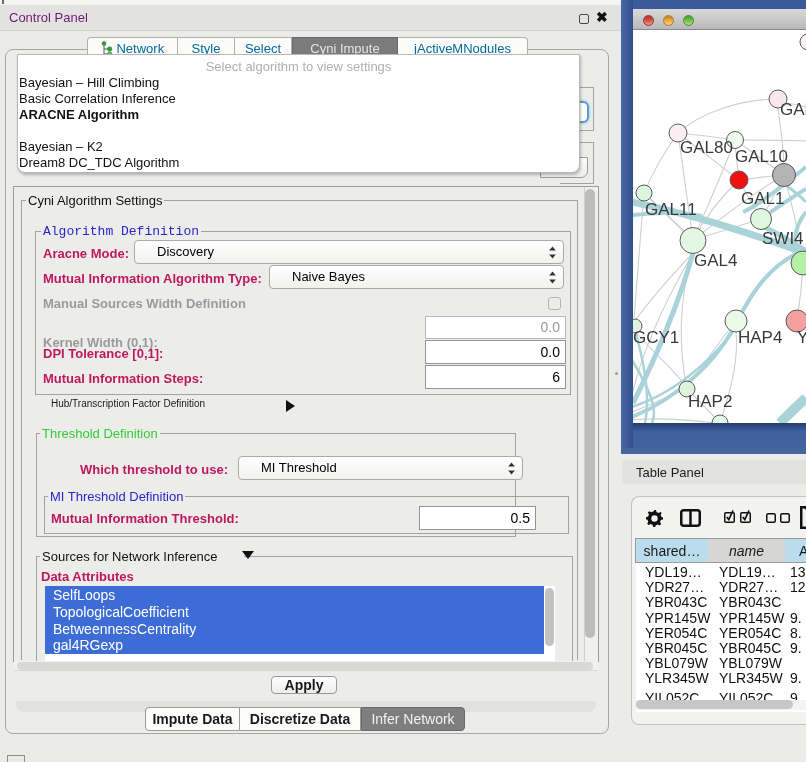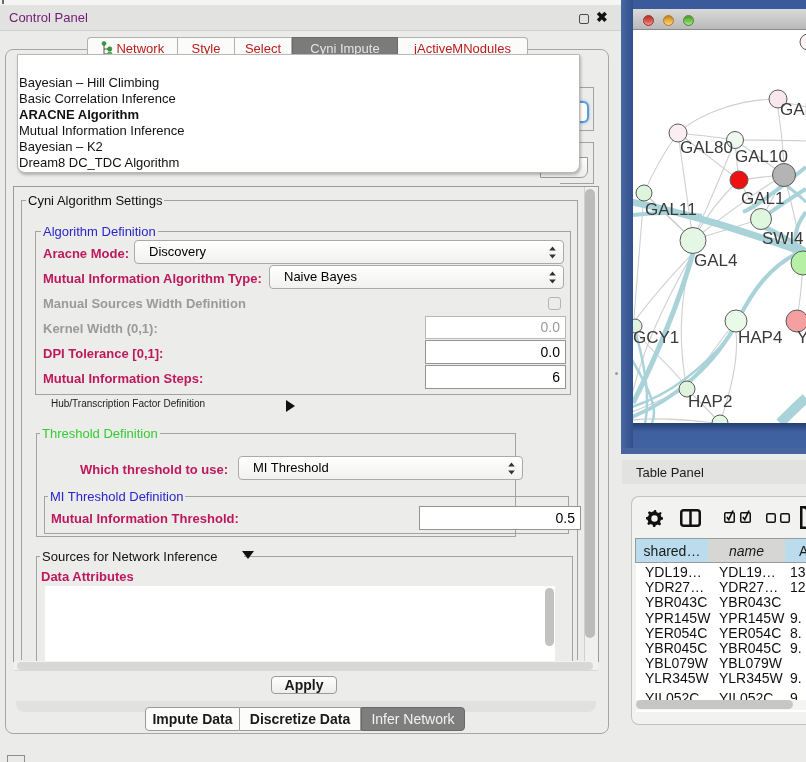--- a/index.html
+++ b/index.html
@@ -7,32 +7,32 @@
 body { font-family:"Liberation Sans", sans-serif; background:#ebebe9; position:relative; }
 .abs { position:absolute; }
 #titlebar { left:0; top:5px; width:622px; height:26px; background:#e2e2e0; border-bottom:1px solid #d0d0ce; }
 #titlebar .t { position:absolute; left:9px; top:5px; font-size:13px; color:#701a75; }
 #topstrip { left:0; top:0; width:622px; height:5px; background:#f4f4f2; }
 #floatbox { left:579px; top:14px; width:10px; height:10px; border:1.5px solid #4a4a4a; border-radius:2px; }
 #closex { left:596px; top:9px; font-size:14px; font-weight:bold; color:#111; }
 
 #panel { left:5px; top:49px; width:604px; height:685px; background:#ececea; border:1px solid #a6a6a4; border-radius:8px; }
 
-.ttab { top:37px; height:21px; font-size:13px; color:#b91c1c; background:#fbfbfa; border:1px solid #b0b0ae; border-bottom:none; line-height:21px; text-align:center; }
+.ttab { top:37px; height:21px; font-size:13px; color:#0369a1; background:#fbfbfa; border:1px solid #b0b0ae; border-bottom:none; line-height:21px; text-align:center; }
 #tabnet { left:87px; width:91px; border-radius:4px 0 0 0; }
 #tabstyle { left:178px; width:57px; border-left:none; }
 #tabselect { left:235px; width:57px; border-left:none; }
 #tabcyni { left:292px; width:106px; background:#7b7b7b; color:#e4e4e4; border-color:#6a6a6a; }
 #tabjact { left:398px; width:130px; border-left:none; border-radius:0 4px 0 0; }
 
 #scrollpane { left:13px; top:186px; width:586px; height:476px; border:1px solid #9a9a98; background:#ececea; }
 .fieldset { position:absolute; border:1px solid #a2a2a0; }
 .flabel { position:absolute; top:-8px; background:#ececea; padding:0 2px; font-size:13px; }
 .bold { font-weight:bold; }
-.combo { position:absolute; background:linear-gradient(#ffffff,#f1f1ef); border:1px solid #aaaaa8; border-radius:4px; font-size:13px; }
+.combo { position:absolute; background:linear-gradient(#ffffff,#f1f1ef); border:1px solid #aaaaa8; border-radius:4px; font-size:13px;padding-left:8px; }
 .combo .ar { position:absolute; right:6px; top:3px; width:9px; }
 .inp { position:absolute; background:#fff; border:1px solid #949492; font-size:14px; text-align:right; padding-right:5px; line-height:21px; }
 .lbl { position:absolute; font-size:13px; font-weight:bold; color:#be185d; }
 .gray { color:#9a9a9a; }
 
 .btab { top:707px; height:24px; font-size:14px; font-weight:bold; color:#1a1a1a; background:#fcfcfb; border:1px solid #9a9a98; line-height:23px; text-align:center; }
 
 #popup { left:17px; top:54px; width:563px; height:119px; background:#fff; border:1px solid #b8b8b6; border-radius:0 0 8px 8px; box-shadow:1px 2px 3px rgba(0,0,0,0.25); z-index:50; }
 #popup .ph { position:absolute; top:4px; width:100%; text-align:center; color:#b0b0ae; font-size:13px; }
 #popup .it { position:absolute; left:1px; font-size:13px; color:#111; }
@@ -70,34 +70,34 @@
 <div class="abs ttab" id="tabstyle">Style</div>
 <div class="abs ttab" id="tabselect">Select</div>
 <div class="abs ttab" id="tabcyni">Cyni Impute</div>
 <div class="abs ttab" id="tabjact">jActiveMNodules</div>
 <div class="abs" id="scrollpane"></div>
 
 <div class="fieldset" style="left:21px; top:200px; width:557px; height:460px; border-bottom:none;">
   <span class="flabel" style="left:4px; color:#111;">Cyni Algorithm Settings</span>
 </div>
 
-<div class="fieldset" style="left:35px; top:231px; width:536px; height:164px;">
+<div class="fieldset" style="left:35px; top:231px; width:536px; height:164px;font-family:Liberation Mono, monospace;">
   <span class="flabel" style="left:5px; color:#2a24cc;">Algorithm Definition</span>
 </div>
 <div class="lbl" style="left:43px; top:246px;">Aracne Mode:</div>
 <div class="combo" style="left:134px; top:240px; width:430px; height:24px; line-height:22px;"><span style="margin-left:14px;">Discovery</span><svg class="ar" width="9" height="17" viewBox="0 0 9 17">
       <path d="M1.2 6.5 L4.5 2.5 L7.8 6.5 Z M1.2 10.5 L4.5 14.5 L7.8 10.5 Z" fill="#333"></path>
     </svg></div>
 <div class="lbl" style="left:43px; top:271px;">Mutual Information Algorithm Type:</div>
 <div class="combo" style="left:269px; top:265px; width:295px; height:24px; line-height:22px;"><span style="margin-left:14px;">Naive Bayes</span><svg class="ar" width="9" height="17" viewBox="0 0 9 17">
       <path d="M1.2 6.5 L4.5 2.5 L7.8 6.5 Z M1.2 10.5 L4.5 14.5 L7.8 10.5 Z" fill="#333"></path>
     </svg></div>
 <div class="lbl gray" style="left:43px; top:296px;">Manual Sources Width Definition</div>
 <div class="abs" style="left:548px; top:297px; width:13px; height:13px; background:#ececea; border:1px solid #b4b4b2; border-radius:3px;"></div>
-<div class="lbl gray" style="left:43px; top:321px;">Kernel Width (0,1):</div>
+<div class="lbl gray" style="left:43px; top:335px;">Kernel Width (0,1):</div>
 <div class="inp gray" style="left:425px; top:316px; width:141px; height:23px; border-color:#b8b8b6;">0.0</div>
 <div class="lbl" style="left:43px; top:346px;">DPI Tolerance [0,1]:</div>
 <div class="inp" style="left:425px; top:340px; width:141px; height:24px; line-height:22px;">0.0</div>
 <div class="lbl" style="left:43px; top:371px;">Mutual Information Steps:</div>
 <div class="inp" style="left:425px; top:365px; width:141px; height:24px; line-height:22px;">6</div>
 
 <div class="abs" style="left:51px; top:398px; font-size:10px; color:#1a1a1a;">Hub/Transcription Factor Definition</div>
 <svg class="abs" style="left:284px; top:399px;" width="12" height="14" viewBox="0 0 12 14">
     <path d="M2 1 L11 7 L2 13 Z" fill="#111"></path>
   </svg>
@@ -107,30 +107,31 @@
 </div>
 <div class="lbl" style="left:80px; top:462px;">Which threshold to use:</div>
 <div class="combo" style="left:238px; top:456px; width:285px; height:24px; line-height:22px;"><span style="margin-left:14px;">MI Threshold</span><svg class="ar" width="9" height="17" viewBox="0 0 9 17">
       <path d="M1.2 6.5 L4.5 2.5 L7.8 6.5 Z M1.2 10.5 L4.5 14.5 L7.8 10.5 Z" fill="#333"></path>
     </svg></div>
 
 <div class="fieldset" style="left:44px; top:496px; width:525px; height:38px;">
   <span class="flabel" style="left:3px; color:#2a24cc;">MI Threshold Definition</span>
 </div>
 <div class="lbl" style="left:51px; top:511px;">Mutual Information Threshold:</div>
-<div class="inp" style="left:419px; top:506px; width:162px; height:24px; line-height:22px;">0.5</div>
+<div class="inp" style="left:419px; top:506px; width:117px; height:24px; line-height:22px;">0.5</div>
 
 <div class="fieldset" style="left:36px; top:556px; width:537px; height:106px; border-bottom:none;">
   <span class="flabel" style="left:3px; color:#111; padding-right:26px;">Sources for Network Inference</span>
 </div>
 <svg class="abs" style="left:241px; top:549px;" width="14" height="11" viewBox="0 0 14 11">
     <path d="M1 2 L13 2 L7 10 Z" fill="#111"></path>
   </svg>
 <div class="lbl" style="left:41px; top:569px;">Data Attributes</div>
 <div class="abs" style="left:45px; top:586px; width:510px; height:76px; background:#fff; overflow:hidden;">
+  <div style="background:#3d6cd7; color:#fff; font-size:14px; height:68px; width:499px; padding:1px 0 0 8px; line-height:16.8px;">SelfLoops<br>TopologicalCoefficient<br>BetweennessCentrality<br>gal4RGexp</div>
   <div class="abs" style="left:500px; top:2px; width:9px; height:58px; background:#c2c2c0; border-radius:5px;"></div>
 </div>
 
 <div class="abs" style="left:14px; top:661px; width:584px; height:10px; background:#f1f1ef; border-bottom:1px solid #d8d8d6;"></div>
 <div class="abs" style="left:17px; top:662px; width:576px; height:8px; background:#d8d8d6; border-radius:4px;"></div>
 
 <div class="abs" style="left:584px; top:187px; width:14px; height:474px; background:#f0f0ee; border-left:1px solid #d0d0ce;"></div>
 <div class="abs" style="left:585px; top:189px; width:10px; height:449px; background:#bcbcba; border-radius:5px;"></div>
 
 <div class="abs" style="left:16px; top:701px; width:580px; height:11px; background:#e1e1df; border-radius:0 0 8px 8px;"></div>
@@ -139,24 +140,24 @@
 <div class="abs" style="left:271px; top:676px; width:66px; height:18px; background:linear-gradient(#ffffff,#ededeb); border:1px solid #9a9a98; border-radius:4px; text-align:center; font-size:14px; font-weight:bold; color:#1a1a1a; line-height:16px;">Apply</div>
 <div class="abs btab" style="left:145px; width:95px; border-radius:4px 0 0 4px;">Impute Data</div>
 <div class="abs btab" style="left:240px; width:121px; border-left:none;">Discretize Data</div>
 <div class="abs btab" style="left:361px; width:104px; background:#7e7e7e; color:#f2f2f2; border-color:#6a6a6a; border-radius:0 4px 4px 0; font-weight:normal;">Infer Network</div>
 
 <div class="abs" style="left:560px; top:87px; width:34px; height:44px; border:1px solid #a2a2a0; border-left:none;"></div>
 <div class="abs" style="left:566px; top:101px; width:23px; height:22px; background:#fff; border:2px solid #5b9ad2; border-radius:6px; box-shadow:0 0 3px #7fb4e0;"></div>
 <div class="abs" style="left:560px; top:142px; width:34px; height:42px; border:1px solid #a2a2a0; border-left:none;"></div>
 <div class="abs" style="left:540px; top:157px; width:48px; height:21px; background:linear-gradient(#fdfdfd,#ededeb); border:1px solid #9a9a98; border-radius:0 0 7px 0;"></div>
 <div class="abs" id="popup">
+  <div class="ph">Select algorithm to view settings</div>
   <div class="it" style="top:20px;">Bayesian – Hill Climbing</div>
   <div class="it" style="top:36px;">Basic Correlation Inference</div>
   <div class="it bold" style="top:52px;">ARACNE Algorithm</div>
-  <div class="it" style="top:68px;">Mutual Information Inference</div>
   <div class="it" style="top:84px;">Bayesian – K2</div>
   <div class="it" style="top:100px;">Dream8 DC_TDC Algorithm</div>
 </div>
 <div class="abs" id="netwin"></div>
 <div class="abs" id="mactitle"></div>
 <div class="abs tl" style="left:643px; background:#dd4f45; border:1px solid #a33730; width:11px; height:11px;"></div>
 <div class="abs tl" style="left:663px; background:#f2ae3b; border:1px solid #b57d23; width:11px; height:11px;"></div>
 <div class="abs tl" style="left:683px; background:#71c548; border:1px solid #4e8f2b; width:11px; height:11px;"></div>
 <div class="abs" id="canvas">
 <svg width="173" height="393" viewBox="633 30 173 393" style="display:block;">

